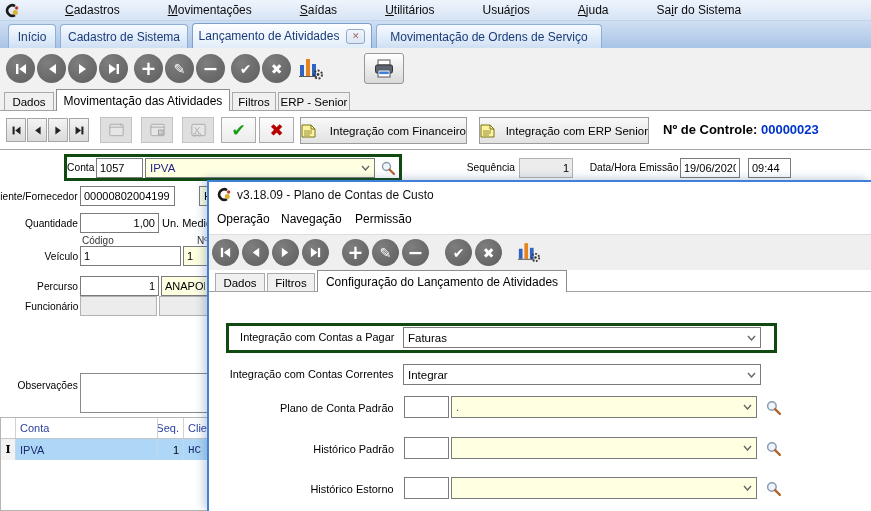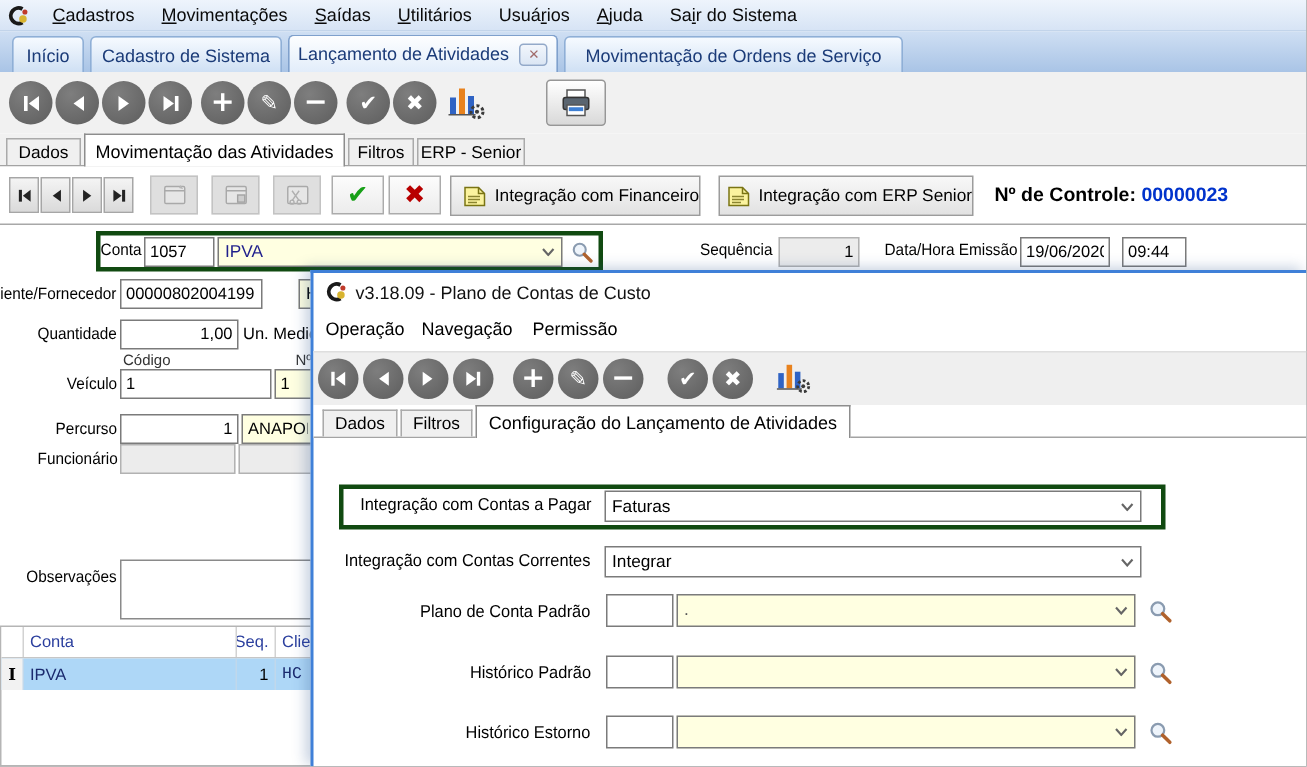--- a/index.html
+++ b/index.html
@@ -5,21 +5,21 @@
   html,body{margin:0;padding:0;background:#777;}
   *{box-sizing:border-box;}
   .screen{position:relative;width:871px;height:511px;background:#fff;overflow:hidden;
           font-family:"Liberation Sans",sans-serif;color:#000;}
   .abs{position:absolute;}
 
   
   .menubar{position:absolute;left:0;top:0;width:871px;height:21px;
            background:linear-gradient(#eef4fc,#d7e4f5);border-bottom:1px solid #c2d4ea;
            display:flex;align-items:center;gap:12px;padding-left:4px;}
-  .mi{font-size:12px;color:#0a0a0a;white-space:nowrap;cursor:default;padding:1px 3px;}
+  .mi{font-size:12px;color:#0a0a0a;white-space:nowrap;cursor:default;padding:1px 3px;margin-left:30px;}
 
   
   .tabstrip{position:absolute;left:0;top:21px;width:871px;height:27px;
             background:linear-gradient(#cfdff3,#a9c4e6);}
   .mtab{position:absolute;top:3px;bottom:0;border:1px solid #8fafd6;border-bottom:none;
         border-radius:4px 4px 0 0;background:linear-gradient(#f6faff,#cfe0f4);
         color:#1b3b78;font-size:12px;display:flex;align-items:center;justify-content:center;
         gap:7px;white-space:nowrap;}
   .mtab.sel{top:2px;background:linear-gradient(#fdfeff,#e2edfa);border-color:#7fa;border-color:#7fa0cc;}
   .tabclose{width:19px;height:15px;border:1px solid #93a9c9;border-radius:3px;
@@ -49,21 +49,21 @@
   
   .sqbtn{position:absolute;width:20px;height:24px;border:1px solid #a6a6a6;
          background:linear-gradient(#f4f4f4,#dadada);display:flex;align-items:center;justify-content:center;}
   .sqbtn svg{fill:#222;}
   .dbtn{position:absolute;width:32px;height:26px;border:1px solid #bdbdbd;background:#dcdcdc;
         display:flex;align-items:center;justify-content:center;opacity:.9;}
   .okxbtn{position:absolute;width:35px;height:26px;border:1px solid #ababab;
           background:linear-gradient(#fcfcfc,#ececec);display:flex;align-items:center;justify-content:center;
           font-family:"DejaVu Sans",sans-serif;font-size:17px;font-weight:bold;}
   .tbtn{position:absolute;height:27px;border:1px solid #9c9c9c;
-        background:linear-gradient(#f8f8f8,#e2e2e2);display:flex;align-items:center;justify-content:flex-end;
+        background:linear-gradient(#f8f8f8,#e2e2e2);display:flex;align-items:center;justify-content:space-between;
         gap:6px;font-size:11.5px;white-space:nowrap;}
   .controle{position:absolute;font-size:13px;font-weight:bold;white-space:nowrap;}
   .controle .num{color:#0033cc;margin-top:20px;}
 
   
   .flabel{position:absolute;font-size:11px;white-space:nowrap;transform:scaleX(.93);
           transform-origin:right center;}
   .inp{position:absolute;height:20px;border:1px solid #7b7b7b;background:#fff;
        font-family:"Liberation Sans",sans-serif;font-size:11px;padding:0 3px;color:#000;}
   .inp.right{text-align:right;}

